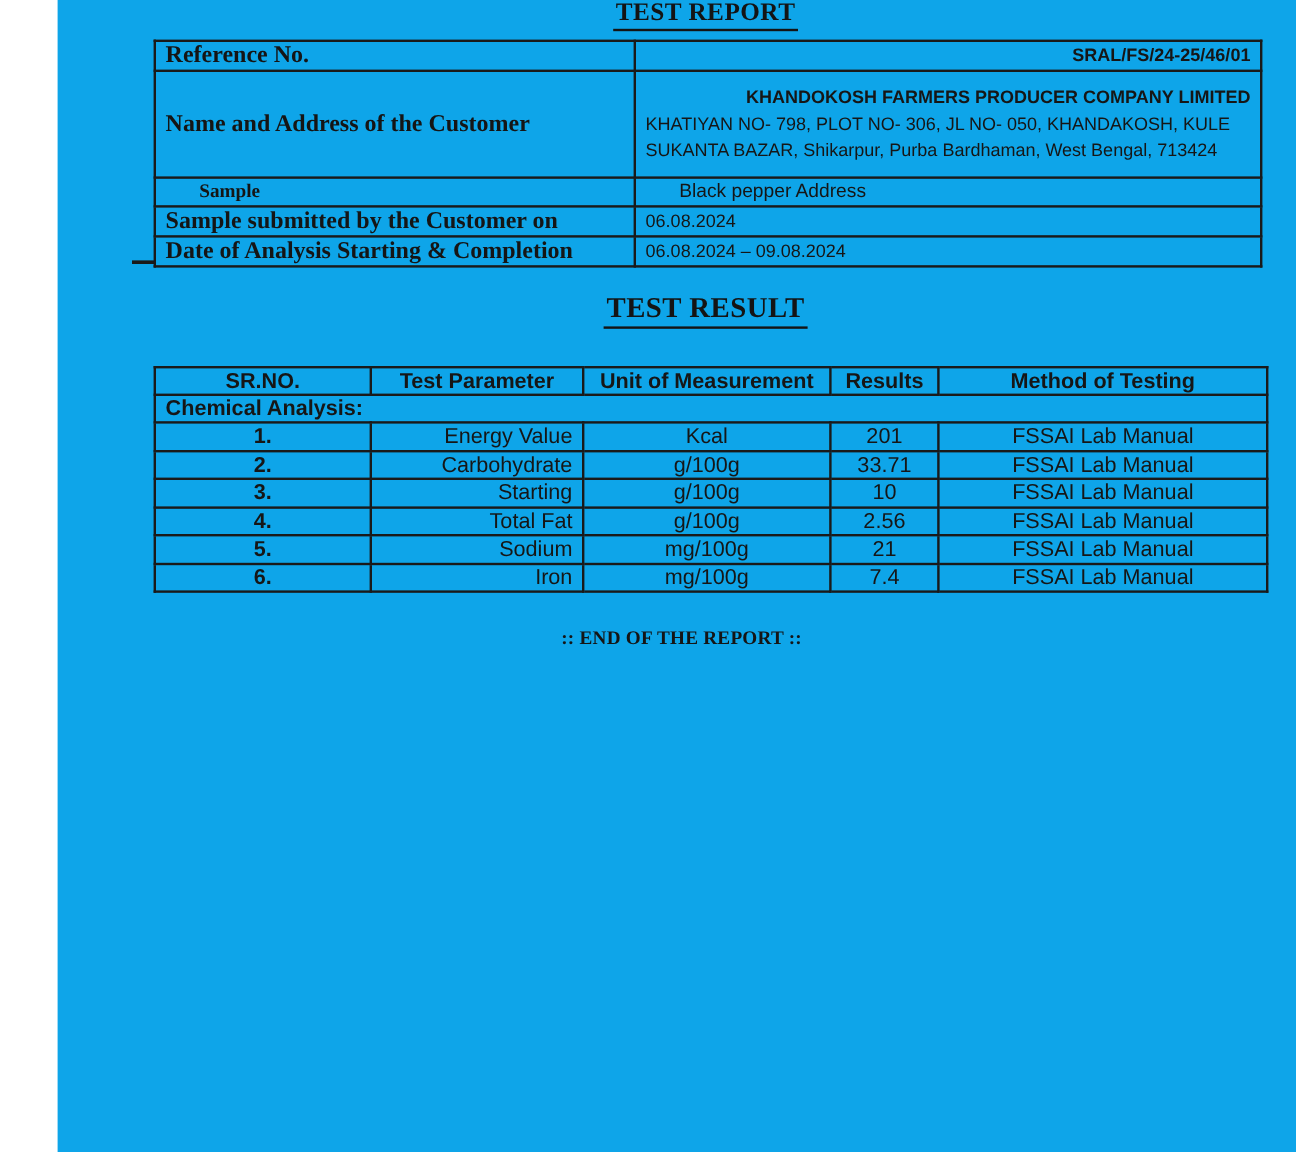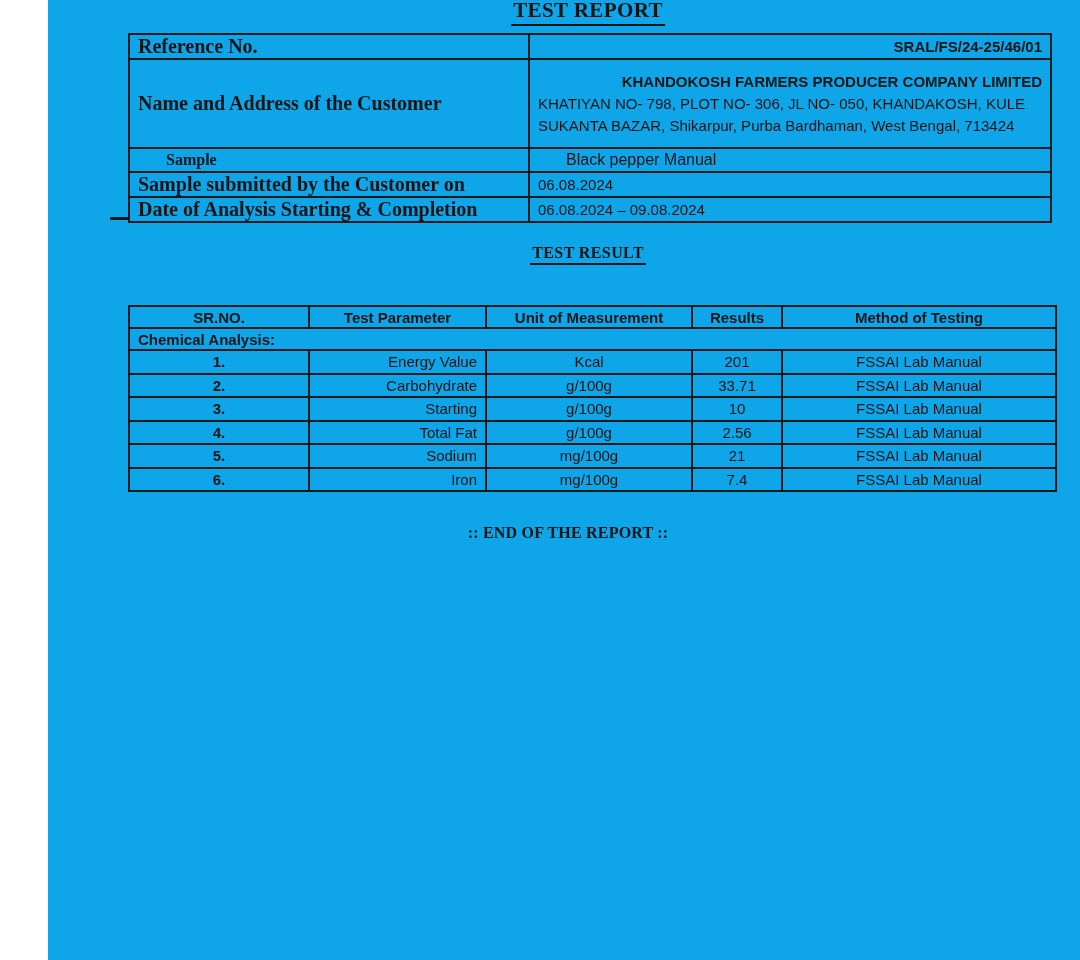--- a/index.html
+++ b/index.html
@@ -19,28 +19,28 @@
     font-weight:bold;
     color:#141414;
     display:inline-block;
     border-bottom:2px solid #141414;
     padding:0 2px 1px 2px;
     letter-spacing:0.4px;
   }
   .title-wrap{top:-2px;}
   .title-wrap .heading{font-size:21px;}
   .result-wrap{top:244px;}
-  .result-wrap .heading{font-size:16px;}
+  .result-wrap .heading{font-size:24px;}
   
   table{border-collapse:collapse;table-layout:fixed;}
   td,th{
     border:2px solid #1a1a1a;
     padding:0 8px;
     vertical-align:middle;
-    font-size:15px;
+    font-size:18px;
     color:#161616;
     overflow:hidden;
   }
   
   .info{position:absolute;left:80px;top:33px;width:922px;}
   .info td.lbl{
     font-family:"Liberation Serif", serif;
     font-weight:bold;
     font-size:20px;
     color:#151515;
@@ -98,21 +98,21 @@
       </tr>
       <tr class="r2">
         <td class="lbl">Name and Address of the Customer</td>
         <td class="val">
           <div class="bold addr-line">KHANDOKOSH FARMERS PRODUCER COMPANY LIMITED</div>
           <div class="addr-line">KHATIYAN NO- 798, PLOT NO- 306, JL NO- 050, KHANDAKOSH, KULE SUKANTA BAZAR, Shikarpur, Purba Bardhaman, West Bengal, 713424</div>
         </td>
       </tr>
       <tr class="r3">
         <td class="lbl">Sample</td>
-        <td class="val">Black pepper Manual</td>
+        <td class="val">Black pepper Address</td>
       </tr>
       <tr class="r4">
         <td class="lbl">Sample submitted by the Customer on</td>
         <td class="val">06.08.2024</td>
       </tr>
       <tr class="r5">
         <td class="lbl">Date of Analysis Starting &amp; Completion</td>
         <td class="val">06.08.2024 – 09.08.2024</td>
       </tr>
     </tbody>

